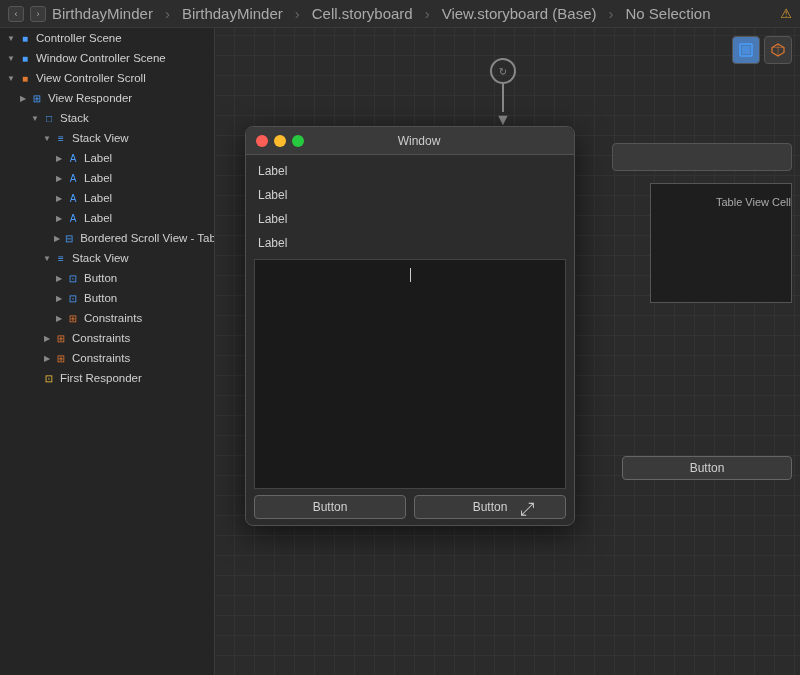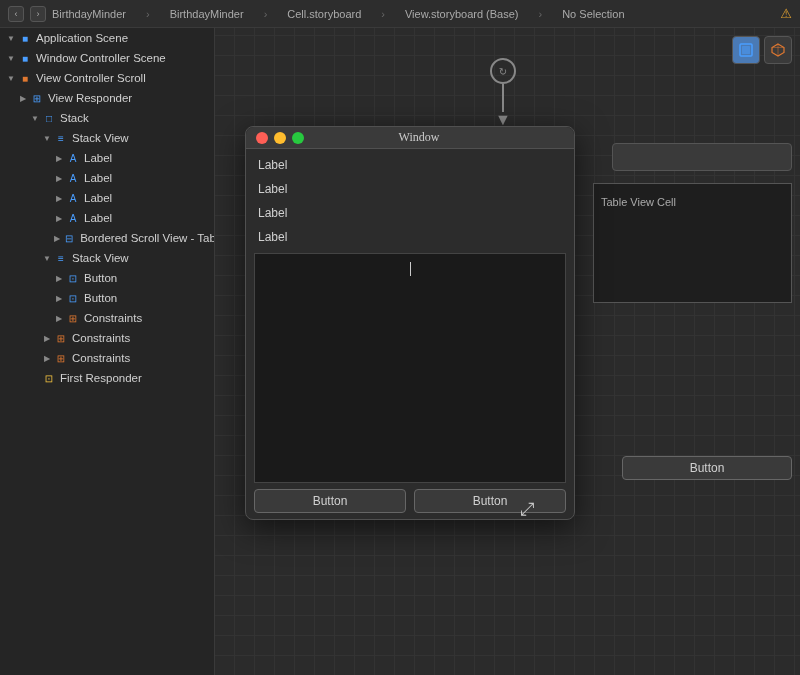--- a/index.html
+++ b/index.html
@@ -30,23 +30,23 @@
       width: 16px; height: 16px;
       background: #3a3a3a;
       border: 1px solid #555;
       border-radius: 3px;
       display: flex; align-items: center; justify-content: center;
       cursor: pointer;
       color: #aaa;
       font-size: 9px;
     }
     .breadcrumb {
-      display: flex; align-items: flex-end; gap: 20px;
+      display: flex; align-items: flex-end; gap: 12px;
       color: #bbb;
-      font-size: 11px;
+      font-size: 15px;
     }
     .breadcrumb span { color: #aaa; }
     .breadcrumb .sep { color: #666; }
     .top-bar-right {
       margin-left: auto;
       display: flex; align-items: center; gap: 6px;
     }
     .warning-icon {
       color: #e0a030;
       font-size: 13px;
@@ -127,27 +127,27 @@
       color: #6ab0ff;
       font-size: 14px;
     }
     .panel-btn.active { background: #4a7ab5; }
 
     
     .table-view-cell-area {
       position: absolute;
       top: 155px;
       right: 8px;
-      width: 199px;
+      width: 142px;
       height: 120px;
       background: #1e1e1e;
       border: 1px solid #555;
       display: flex;
       flex-direction: column;
-      align-items: flex-start;
+      align-items: flex-end;
       justify-content: flex-start;
       padding-top: 12px;
       padding-left: 7px;
     }
     .table-cell-label {
       color: #aaa;
       font-size: 11px;
     }
 
     
@@ -172,29 +172,28 @@
       top: 98px;
       left: 30px;
       width: 330px;
       background: #2c2c2c;
       border: 1px solid #505050;
       border-radius: 8px;
       box-shadow: 0 8px 32px rgba(0,0,0,0.6);
       overflow: hidden;
     }
     .window-titlebar {
-      height: 22px;
+      height: 28px;
       background: #3a3a3a;
       display: flex;
       align-items: center;
       padding: 0 10px;
       gap: 6px;
       border-bottom: 1px solid #505050;
       border-radius: 8px 8px 0 0;
-      font-family: Liberation Serif, serif;
     }
     .traffic-light {
       width: 12px; height: 12px;
       border-radius: 50%;
     }
     .tl-red { background: #ff5f56; }
     .tl-yellow { background: #ffbd2e; }
     .tl-green { background: #27c93f; }
     .window-title {
       flex: 1;
@@ -271,21 +270,21 @@
   </div>
 </div>
 
 <div class="main-layout">
 
   <div class="sidebar">
 
     <div class="sidebar-item">
       <span class="expand-arrow">▼</span>
       <span class="icon-box icon-blue">■</span>
-      <span>Application Scene</span>
+      <span>Controller Scene</span>
     </div>
 
     <div class="sidebar-item">
       <span class="expand-arrow">▼</span>
       <span class="icon-box icon-blue">■</span>
       <span>Window Controller Scene</span>
     </div>
 
     <div class="sidebar-item">
       <span class="expand-arrow">▼</span>

